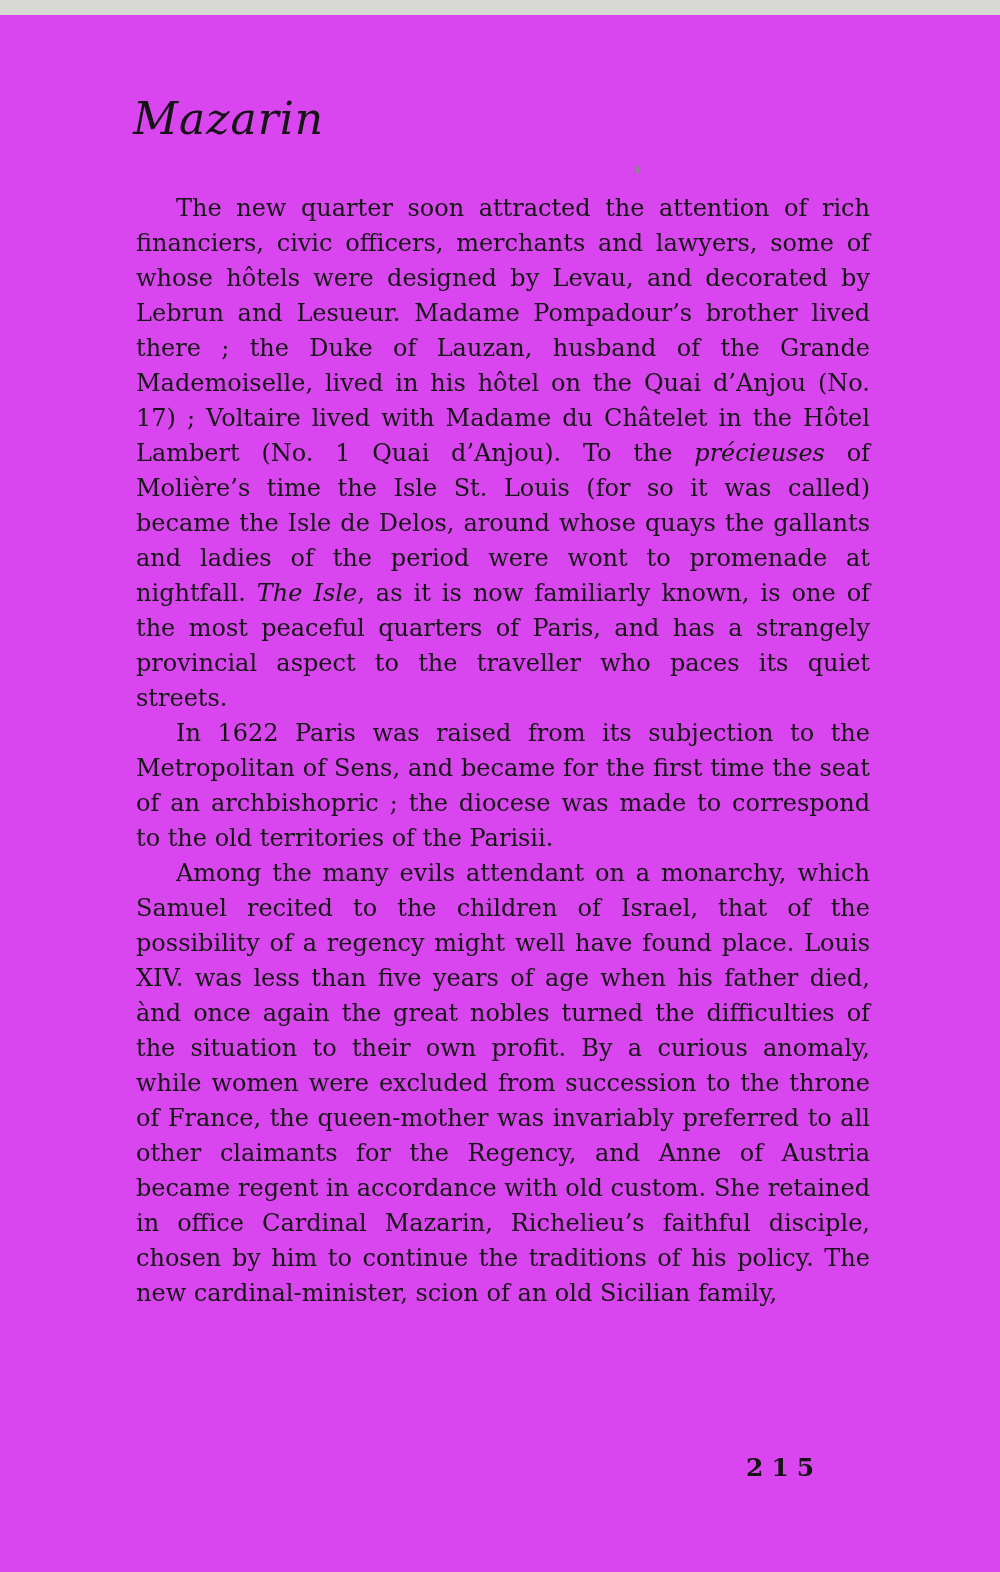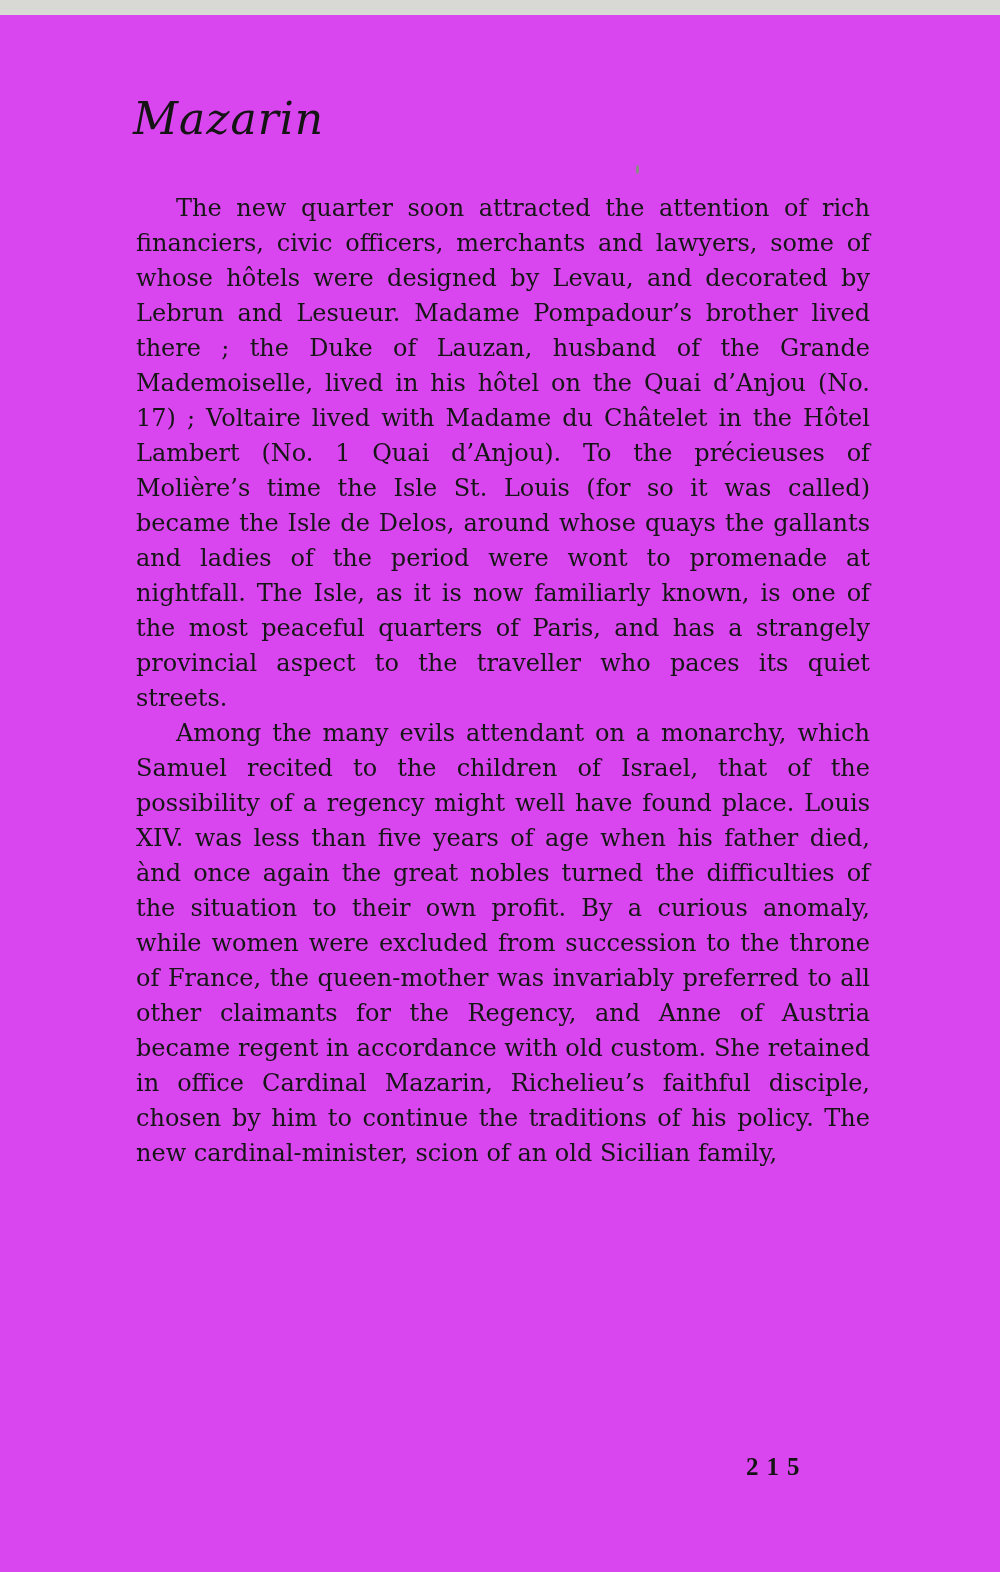--- a/index.html
+++ b/index.html
@@ -46,41 +46,42 @@
     color: #161616;
   }
   .text-block p {
     margin: 0;
     padding: 0;
   }
   .text-block p.indent {
     text-indent: 40px;
   }
   .text-block .it {
+    font-style: italic;
   }
   .page-number {
     position: absolute;
     left: 746px;
     top: 1438px;
     font-size: 25px;
     font-weight: bold;
     letter-spacing: 8px;
     color: #141414;
-    font-family: Liberation Serif, serif;
   }
 </style>
 </head>
 <body>
 
 <div class="page">
 
   <div class="page-heading">Mazarin</div>
 
   <div class="speck"></div>
 
   <div class="text-block">
       <p class="indent"><span>The new quarter soon attracted the attention of rich financiers, civic officers, merchants and lawyers, some of whose hôtels were designed by Levau, and decorated by Lebrun and Lesueur. Madame Pompadour’s brother lived there ; the Duke of Lauzan, husband of the Grande Mademoiselle, lived in his hôtel on the Quai d’Anjou (No. 17) ; Voltaire lived with Madame du Châtelet in the Hôtel Lambert (No. 1 Quai d’Anjou). To the </span><span class="it">précieuses</span><span> of Molière’s time the Isle St. Louis (for so it was called) became the Isle de Delos, around whose quays the gallants and ladies of the period were wont to promenade at nightfall. </span><span class="it">The Isle</span><span>, as it is now familiarly known, is one of the most peaceful quarters of Paris, and has a strangely provincial aspect to the traveller who paces its quiet streets.</span></p>
+      <p class="indent"><span>In 1622 Paris was raised from its subjection to the Metropolitan of Sens, and became for the first time the seat of an archbishopric ; the diocese was made to correspond to the old territories of the Parisii.</span></p>
       <p class="indent"><span>Among the many evils attendant on a monarchy, which Samuel recited to the children of Israel, that of the possibility of a regency might well have found place. Louis XIV. was less than five years of age when his father died, ànd once again the great nobles turned the difficulties of the situation to their own profit. By a curious anomaly, while women were excluded from succession to the throne of France, the queen-mother was invariably preferred to all other claimants for the Regency, and Anne of Austria became regent in accordance with old custom. She retained in office Cardinal Mazarin, Richelieu’s faithful disciple, chosen by him to continue the traditions of his policy. The new cardinal-minister, scion of an old Sicilian family,</span></p>
     </div>
 
   <div class="page-number">215</div>
 
 </div>
 
 </body></html>

